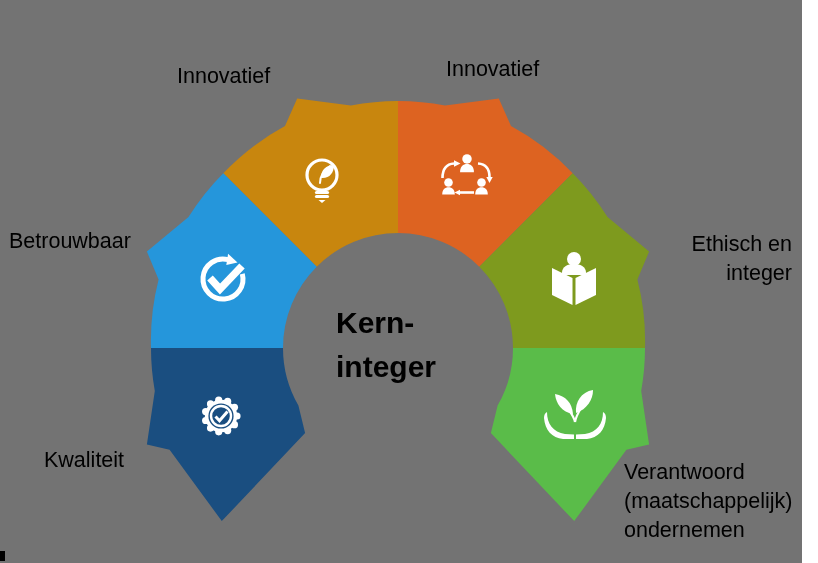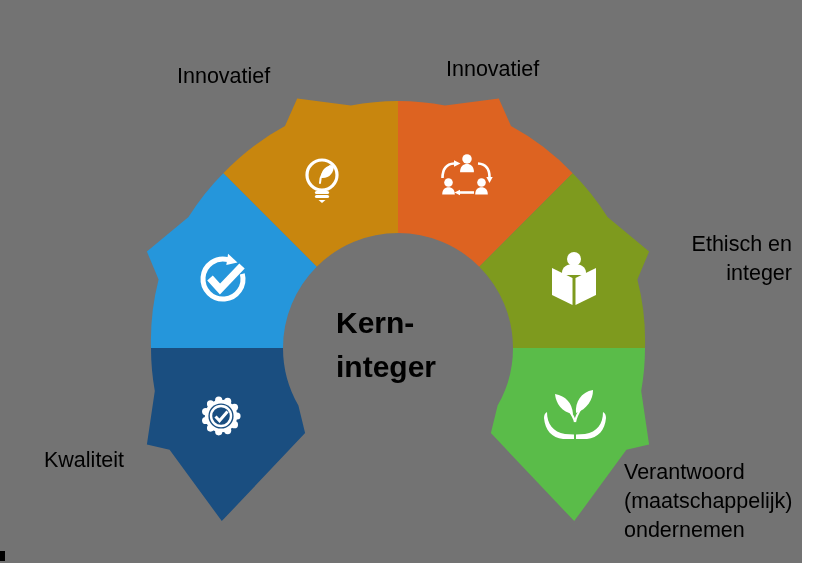--- a/index.html
+++ b/index.html
@@ -97,20 +97,21 @@
       <path d="M 14.5,-14.4 L 3.3,-11.9 L 5.1,-23.2 Z" fill="#fff"></path>
       <path d="M -13,1 L -3,12 L 19,-11" fill="none" stroke="#fff" stroke-width="7.5"></path>
     </g>
   </svg>
 
   <div class="lbl nowrap" style="left:177px;top:62px;">Innovatief</div>
   <div class="lbl nowrap" style="left:446px;top:55px;">Innovatief</div>
   <div class="lbl" style="left:667px;top:230px;width:125px;text-align:right;">Ethisch en integer</div>
   <div class="lbl" style="left:624px;top:458px;width:200px;">Verantwoord (maatschappelijk) ondernemen</div>
   <div class="lbl nowrap" style="left:44px;top:422px;margin-top:24px;">Kwaliteit</div>
+  <div class="lbl nowrap" style="left:9px;top:227px;">Betrouwbaar</div>
 
   <div class="title">
     <div>Kern-</div>
     <div>integer</div>
   </div>
 
   <div class="corner-mark"></div>
 </div>
 
 </body></html>

